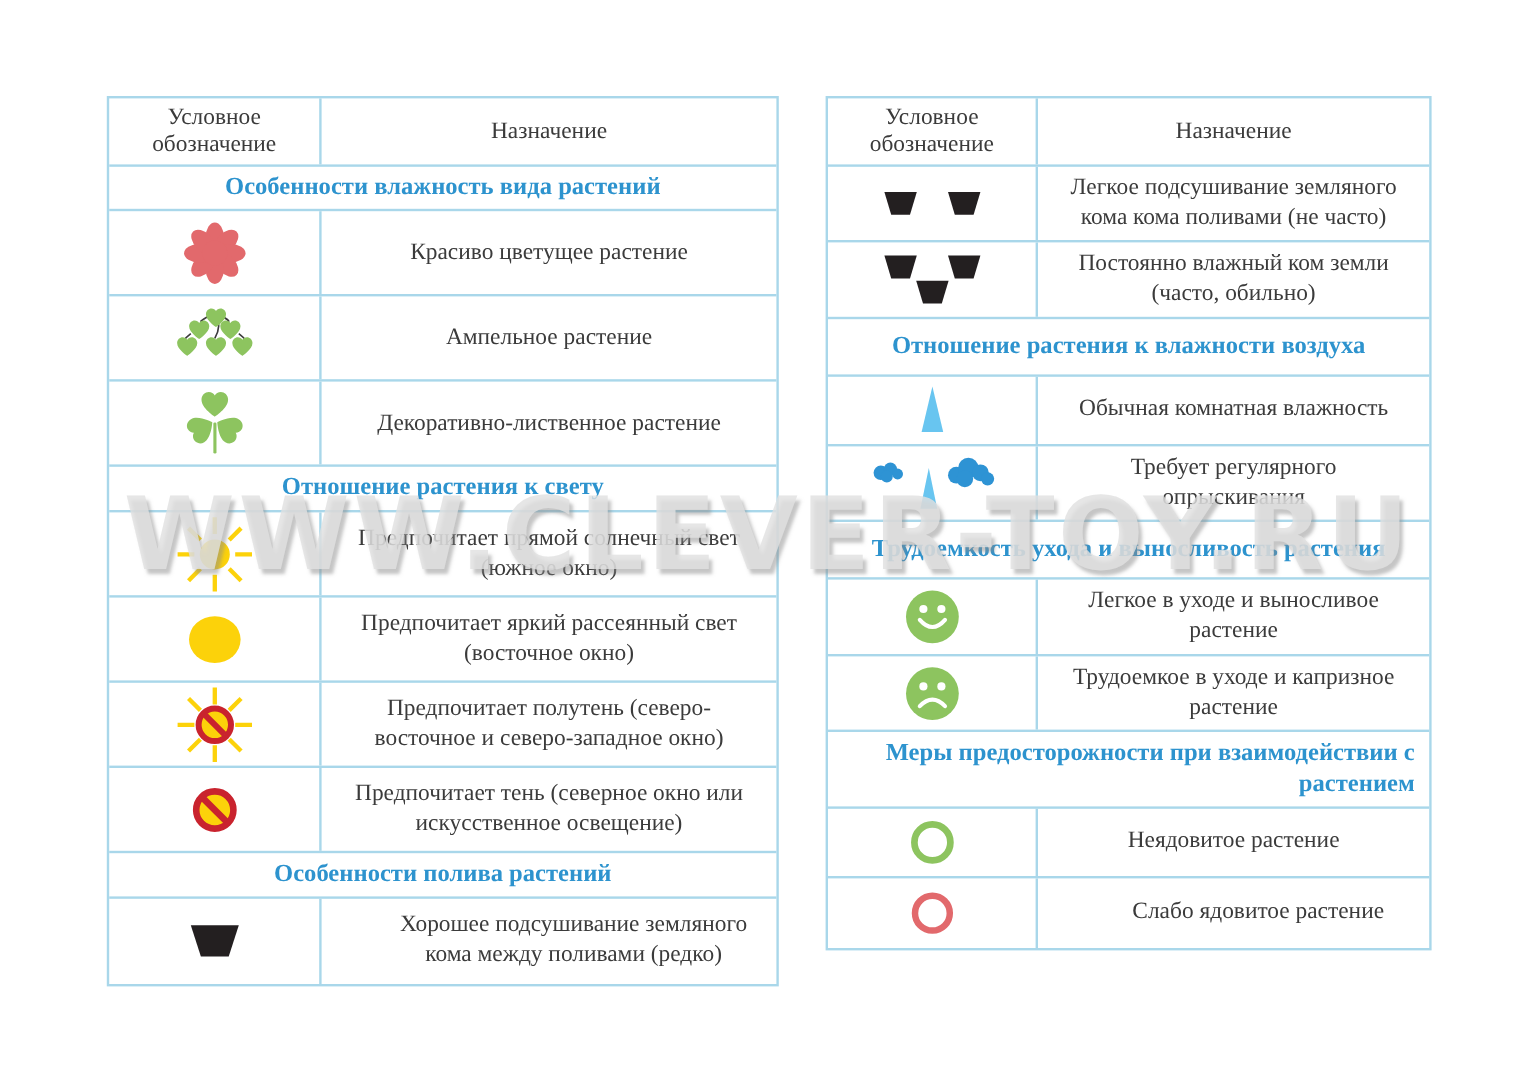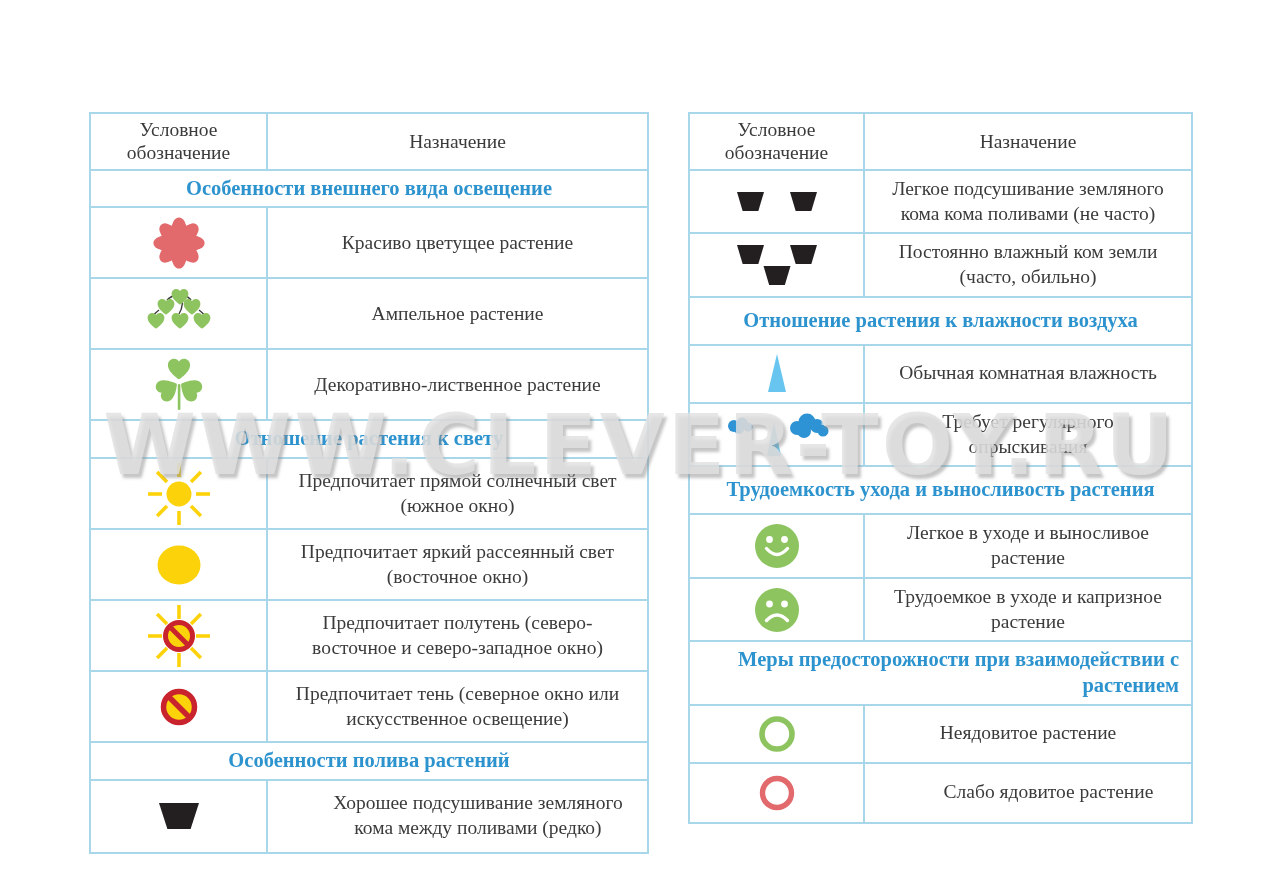--- a/index.html
+++ b/index.html
@@ -2,21 +2,21 @@
 <html><head>
 <meta charset="utf-8">
 <style>
   html,body{margin:0;padding:0;}
   body{
     width:1280px;height:893px;position:relative;background:#ffffff;
     font-family:"Liberation Serif", serif; overflow:hidden;
   }
   .legend-table{
     position:absolute;top:80px;background:#fff;
-    border:2px solid #a9d7ea;box-sizing:border-box;margin-top:32px;
+    border:2px solid #a9d7ea;box-sizing:border-box;
   }
   #left-table{left:89px;width:560px;}
   #right-table{left:688px;width:505px;}
   .row{display:flex;border-bottom:2px solid #a9d7ea;box-sizing:border-box;}
   .row:last-child{border-bottom:none;gap:41px;}
   .cell{display:flex;align-items:center;justify-content:center;text-align:center;box-sizing:border-box;}
   .icon-cell{width:177px;flex:none;border-right:2px solid #a9d7ea;}
   #right-table .icon-cell{width:175px;}
   .text-cell{flex:1;padding:6px 16px;font-size:19.5px;color:#3b3b3b;line-height:1.27;}
   .header-row{min-height:50px;}
@@ -42,21 +42,21 @@
 </head>
 <body>
 
 <div class="watermark">WWW.CLEVER-TOY.RU</div>
 
 <div id="left-table" class="legend-table">
     <div class="row header-row">
       <div class="cell icon-cell header-cell">Условное обозначение</div>
       <div class="cell text-cell header-cell">Назначение</div>
     </div>
-    <div class="row section-row">Особенности внешнего вида освещение</div>
+    <div class="row section-row">Особенности влажность вида растений</div>
     <div class="row icon-row">
       <div class="cell icon-cell">
         <span>
           <svg width="54" height="54" viewBox="0 0 54 54">
             <g fill="#e2696c">
               <ellipse cx="27" cy="13.8" rx="7.6" ry="12.4" transform="rotate(0,27,27)"></ellipse>
               <ellipse cx="27" cy="13.8" rx="7.6" ry="12.4" transform="rotate(45,27,27)"></ellipse>
               <ellipse cx="27" cy="13.8" rx="7.6" ry="12.4" transform="rotate(90,27,27)"></ellipse>
               <ellipse cx="27" cy="13.8" rx="7.6" ry="12.4" transform="rotate(135,27,27)"></ellipse>
               <ellipse cx="27" cy="13.8" rx="7.6" ry="12.4" transform="rotate(180,27,27)"></ellipse>

